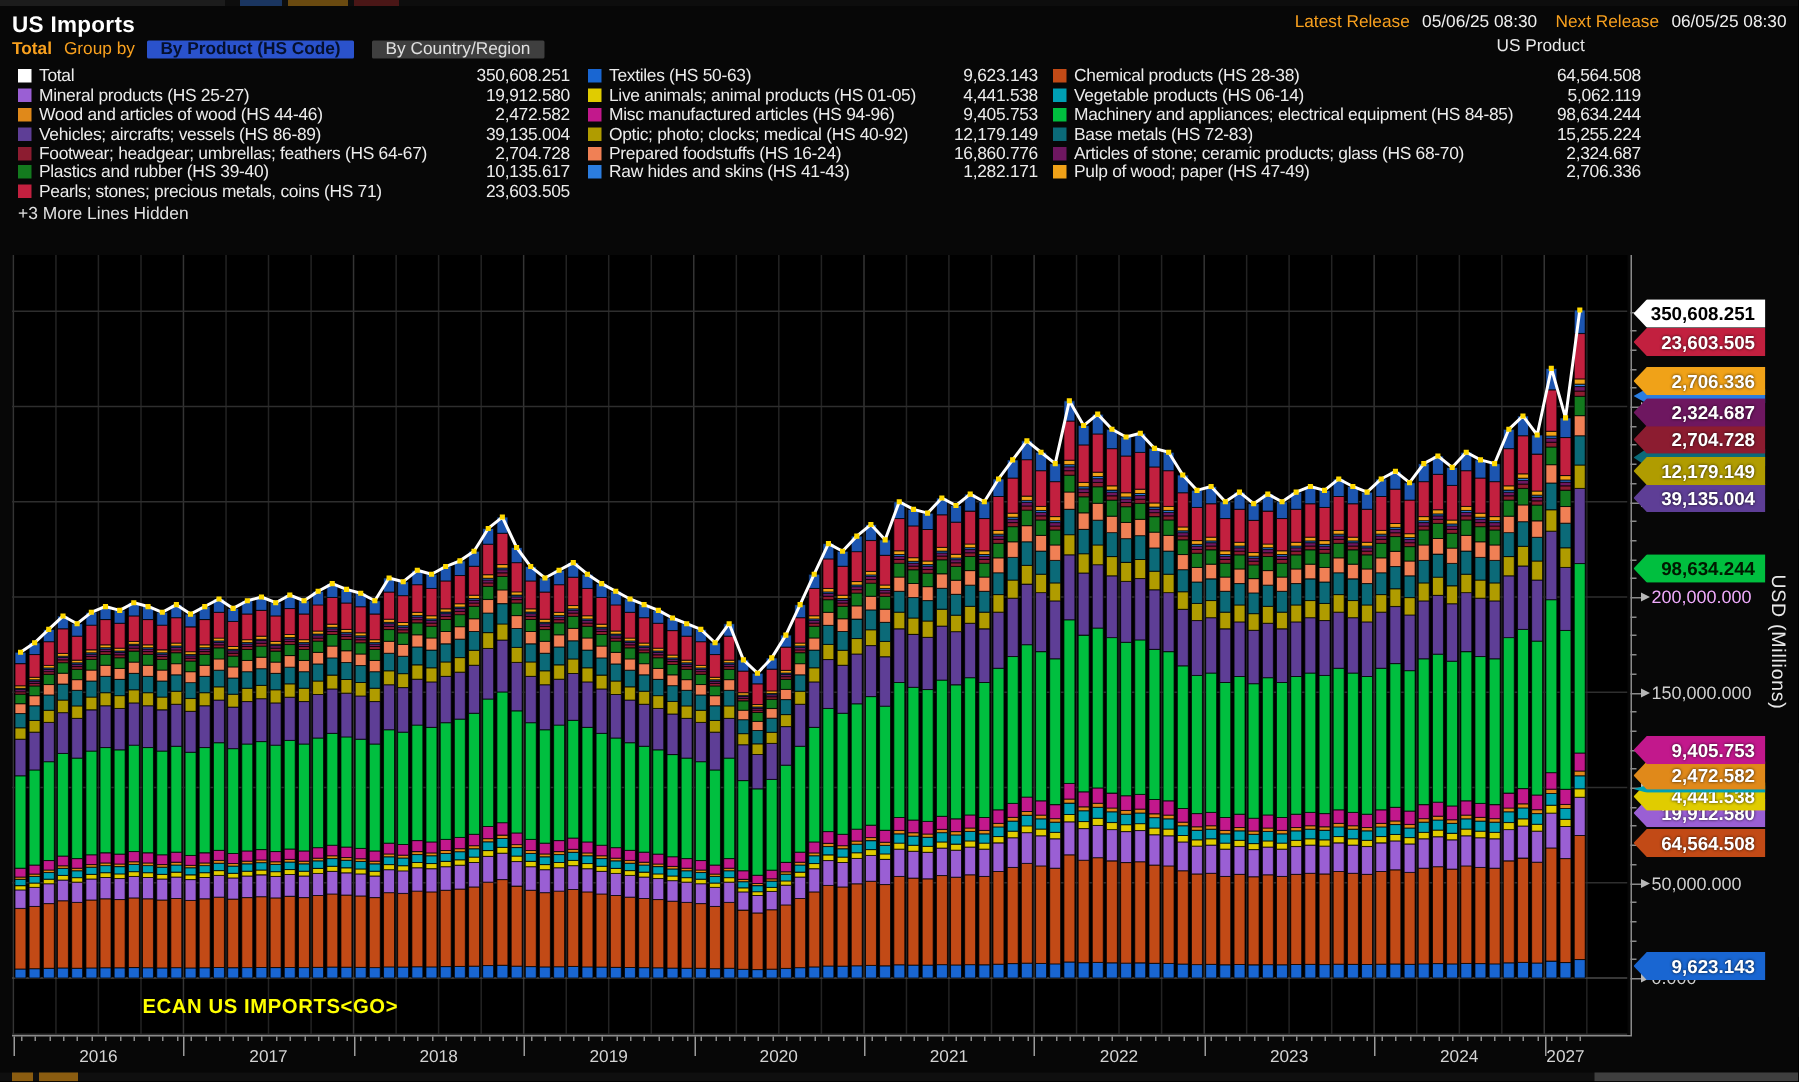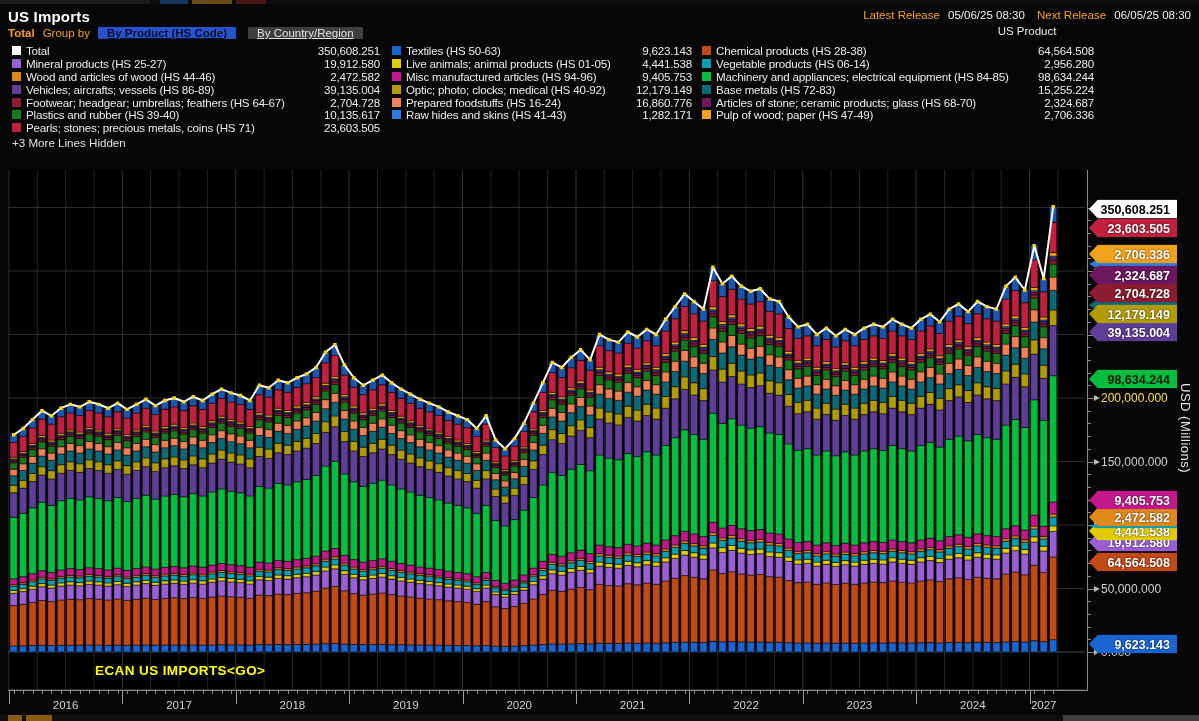--- a/index.html
+++ b/index.html
@@ -4,21 +4,21 @@
 <style>
   html,body{margin:0;padding:0;background:#000;}
   .screen{position:relative;width:1199px;height:721px;background:#070707;overflow:hidden;
           font-family:"Liberation Sans",sans-serif;color:#e8e8e8;}
   .topstrip{position:absolute;left:0;top:0;width:1199px;height:4px;background:#0d0d0d;}
   .topstrip .blk{position:absolute;top:0;height:4px;}
   .title{position:absolute;left:8px;top:8px;font-size:15px;font-weight:bold;color:#fff;letter-spacing:0.2px;}
   .subrow{position:absolute;left:8px;top:25px;height:16px;display:flex;align-items:center;gap:8px;font-size:11.5px;}
   .orange{color:#f8a01e;}
   .bold{font-weight:bold;}
-  .btn{border:none;font-family:inherit;font-size:11.5px;padding:0 9px;cursor:pointer;border-radius:1px;text-decoration:underline;}
+  .btn{border:none;font-family:inherit;font-size:11.5px;padding:0 9px;cursor:pointer;border-radius:1px;}
   .btn.sel{background:#2a52cc;color:#05102e;font-weight:bold;}
   .btn.unsel{background:#3f3f3f;color:#e0e0e0;margin-left:4px;}
   .release{position:absolute;right:8px;top:8px;text-align:center;font-size:11.5px;line-height:15px;white-space:nowrap;}
   .release .val{color:#f0f0f0;margin-left:5px;margin-right:9px;}
   .release .val:last-child{margin-right:0;}
   .source{margin-top:1px;color:#e8e8e8;}
   #legend{position:absolute;left:0;top:44px;width:1199px;height:95px;font-size:11.6px;letter-spacing:-0.2px;}
   .lcol{position:absolute;top:0;}
   .lrow{display:flex;align-items:center;height:12.9px;cursor:pointer;}
   .sw{width:9px;height:9px;margin-right:5px;flex:0 0 9px;}
@@ -143,21 +143,21 @@
       </div>
       <div class="lcol" style="left: 702px; width: 392px;">
         <div class="lrow">
           <span class="sw" style="background: rgb(194, 74, 22);"></span>
           <span class="llabel">Chemical products (HS 28-38)</span>
           <span class="lval">64,564.508</span>
         </div>
         <div class="lrow">
           <span class="sw" style="background: rgb(0, 160, 180);"></span>
           <span class="llabel">Vegetable products (HS 06-14)</span>
-          <span class="lval">2,956.280</span>
+          <span class="lval">5,062.119</span>
         </div>
         <div class="lrow">
           <span class="sw" style="background: rgb(0, 191, 63);"></span>
           <span class="llabel">Machinery and appliances; electrical equipment (HS 84-85)</span>
           <span class="lval">98,634.244</span>
         </div>
         <div class="lrow">
           <span class="sw" style="background: rgb(11, 106, 120);"></span>
           <span class="llabel">Base metals (HS 72-83)</span>
           <span class="lval">15,255.224</span>
@@ -291,21 +291,21 @@
       <div style="position: absolute; left: 1087px; top: 207.5px; width: 7px; height: 1px; background: rgb(138, 138, 138);"></div>
       <div style="position: absolute; left: 1094px; top: 652px; width: 0px; height: 0px; border-top: 3px solid transparent; border-bottom: 3px solid transparent; border-left: 6px solid rgb(184, 184, 184); transform: translateY(-50%); z-index: 0;"></div>
       <div style="position: absolute; left: 1101px; top: 652px; font-size: 12px; color: rgb(207, 207, 207); transform: translateY(-50%); z-index: 0; white-space: nowrap;">0.000</div>
       <div style="position: absolute; left: 1094px; top: 588.5px; width: 0px; height: 0px; border-top: 3px solid transparent; border-bottom: 3px solid transparent; border-left: 6px solid rgb(184, 184, 184); transform: translateY(-50%); z-index: 0;"></div>
       <div style="position: absolute; left: 1101px; top: 588.5px; font-size: 12px; color: rgb(207, 207, 207); transform: translateY(-50%); z-index: 0; white-space: nowrap;">50,000.000</div>
       <div style="position: absolute; left: 1094px; top: 525px; width: 0px; height: 0px; border-top: 3px solid transparent; border-bottom: 3px solid transparent; border-left: 6px solid rgb(184, 184, 184); transform: translateY(-50%); z-index: 0;"></div>
       <div style="position: absolute; left: 1101px; top: 525px; font-size: 12px; color: rgb(207, 207, 207); transform: translateY(-50%); z-index: 0; white-space: nowrap;">100,000.000</div>
       <div style="position: absolute; left: 1094px; top: 461.5px; width: 0px; height: 0px; border-top: 3px solid transparent; border-bottom: 3px solid transparent; border-left: 6px solid rgb(184, 184, 184); transform: translateY(-50%); z-index: 0;"></div>
       <div style="position: absolute; left: 1101px; top: 461.5px; font-size: 12px; color: rgb(207, 207, 207); transform: translateY(-50%); z-index: 0; white-space: nowrap;">150,000.000</div>
       <div style="position: absolute; left: 1094px; top: 398px; width: 0px; height: 0px; border-top: 3px solid transparent; border-bottom: 3px solid transparent; border-left: 6px solid rgb(184, 184, 184); transform: translateY(-50%); z-index: 0;"></div>
-      <div style="position: absolute; left: 1101px; top: 398px; font-size: 12px; color: #fde047; transform: translateY(-50%); z-index: 0; white-space: nowrap;">200,000.000</div>
+      <div style="position: absolute; left: 1101px; top: 398px; font-size: 12px; color: #f0abfc; transform: translateY(-50%); z-index: 0; white-space: nowrap;">200,000.000</div>
       <div style="position: absolute; left: 1094px; top: 334.5px; width: 0px; height: 0px; border-top: 3px solid transparent; border-bottom: 3px solid transparent; border-left: 6px solid rgb(184, 184, 184); transform: translateY(-50%); z-index: 0;"></div>
       <div style="position: absolute; left: 1101px; top: 334.5px; font-size: 12px; color: rgb(207, 207, 207); transform: translateY(-50%); z-index: 0; white-space: nowrap;">250,000.000</div>
       <div style="position: absolute; left: 1094px; top: 271px; width: 0px; height: 0px; border-top: 3px solid transparent; border-bottom: 3px solid transparent; border-left: 6px solid rgb(184, 184, 184); transform: translateY(-50%); z-index: 0;"></div>
       <div style="position: absolute; left: 1101px; top: 271px; font-size: 12px; color: rgb(207, 207, 207); transform: translateY(-50%); z-index: 0; white-space: nowrap;">300,000.000</div>
       <div style="position: absolute; left: 1094px; top: 207.5px; width: 0px; height: 0px; border-top: 3px solid transparent; border-bottom: 3px solid transparent; border-left: 6px solid rgb(184, 184, 184); transform: translateY(-50%); z-index: 0;"></div>
       <div style="position: absolute; left: 1101px; top: 207.5px; font-size: 12px; color: rgb(207, 207, 207); transform: translateY(-50%); z-index: 0; white-space: nowrap;">350,000.000</div>
       <div class="tag" style="top: 305px; background: rgb(11, 106, 120); color: rgb(255, 255, 255); z-index: 2; height: 12px;"></div>
       <div class="tag" style="top: 332px; background: rgb(94, 62, 150); color: rgb(255, 255, 255); z-index: 2;">39,135.004</div>
       <div class="tag" style="top: 314px; background: rgb(176, 156, 0); color: rgb(255, 255, 255); z-index: 3;">12,179.149</div>
       <div class="tag" style="top: 293px; background: rgb(140, 28, 48); color: rgb(255, 255, 255); z-index: 4;">2,704.728</div>

